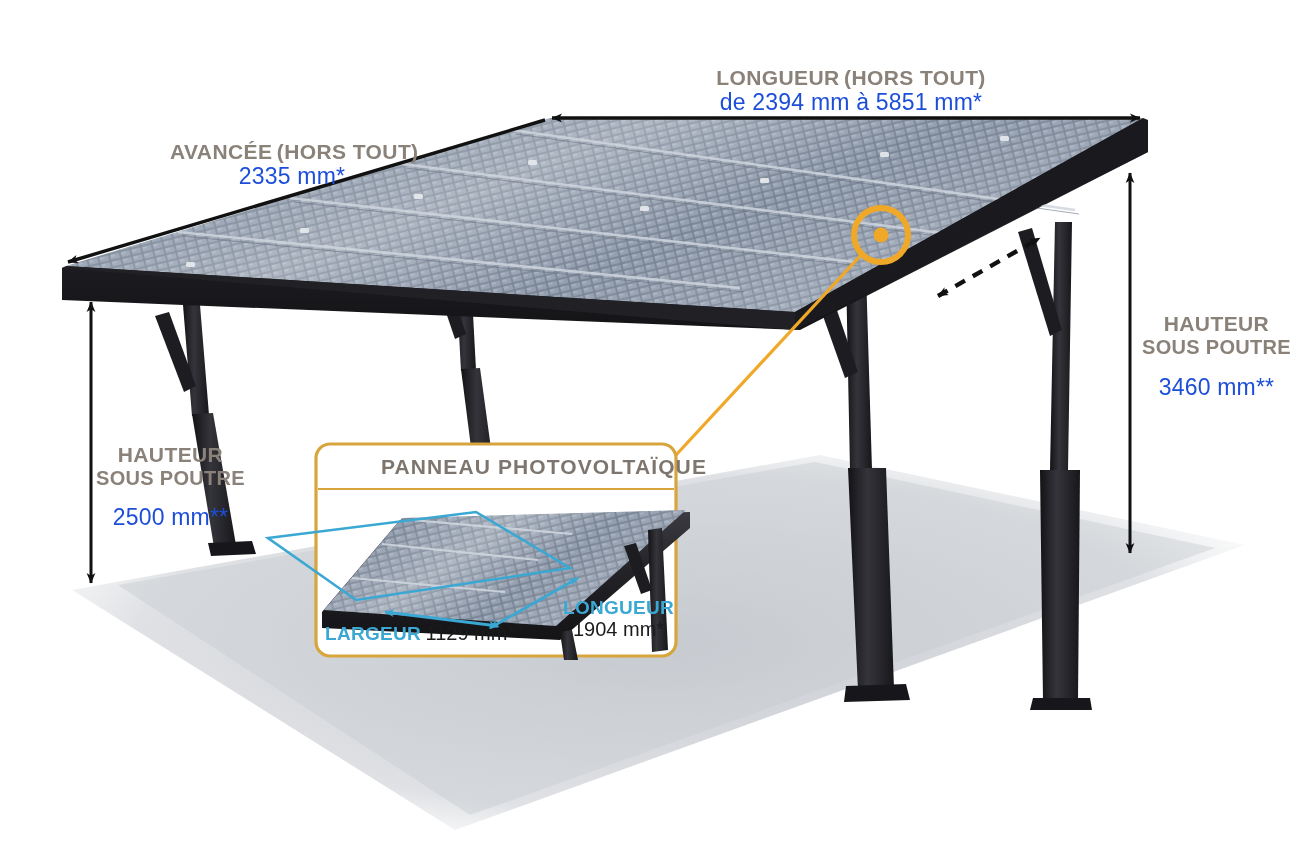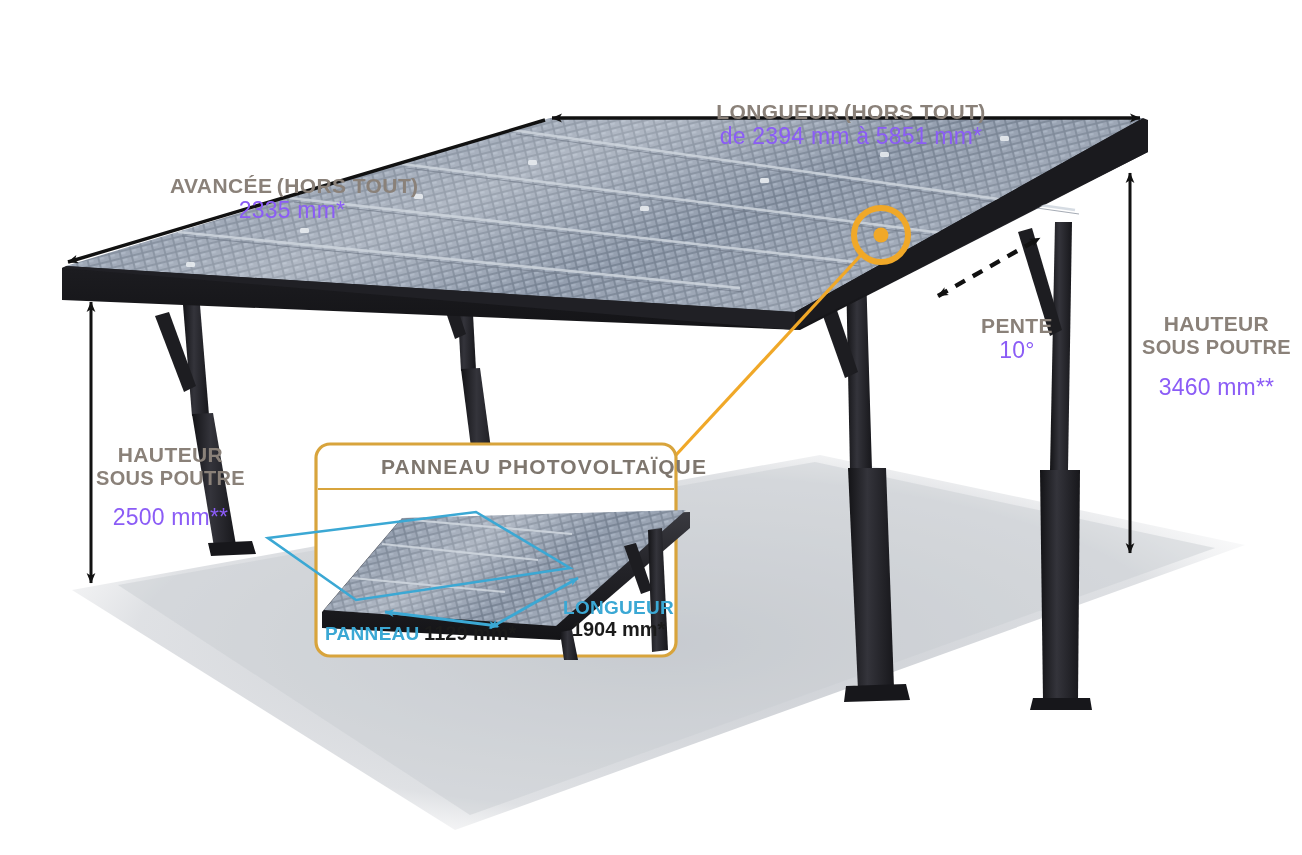--- a/index.html
+++ b/index.html
@@ -12,28 +12,28 @@
   #artwork{position:absolute;inset:0;width:1302px;height:855px;}
 
   
   .anno{position:absolute;line-height:1.12;white-space:nowrap;}
   .anno .cap{
     font-size:21px;letter-spacing:.4px;color:#8a8179;font-weight:700;
     font-stretch:condensed;
   }
   .anno .cap.sm{font-size:20px;letter-spacing:.3px;}
   .anno .val{
-    font-size:23px;color:#8b5cf6;font-weight:400;letter-spacing:.2px;
-  }
-  .anno.center{text-align:center;margin-top:34px;}
+    font-size:23px;color:#1d4ed8;font-weight:400;letter-spacing:.2px;
+  }
+  .anno.center{text-align:center;}
   .anno.left{text-align:center;}
 
   
   .blue-cap{color:#3ba8d4;font-weight:700;font-size:19px;letter-spacing:.3px;}
-  .blue-val{color:#1b1b1b;font-weight:700;font-size:20px;}
+  .blue-val{color:#1b1b1b;font-weight:400;font-size:20px;}
 
   
   .callout-title{
     position:absolute;color:#7e766e;font-weight:700;font-size:21px;
     letter-spacing:1.1px;white-space:nowrap;
   }
 </style>
 </head>
 <body>
 
@@ -204,41 +204,37 @@
          <span class="cap paren">(HORS TOUT)</span></div>
     <div class="val">de 2394 mm à 5851 mm*</div>
   </div>
 
   <div class="anno center" style="left:170px;top:140px;width:244px;">
     <div><span class="cap">AVANCÉE</span>
          <span class="cap paren">(HORS TOUT)</span></div>
     <div class="val">2335 mm*</div>
   </div>
 
-  <div class="anno center" style="left:965px;top:280px;width:104px;">
-    <div class="cap">PENTE</div>
-    <div class="val">10°</div>
-  </div>
 
   <div class="anno left" style="left:1142px;top:312px;">
     <div class="cap">HAUTEUR</div>
     <div class="cap sm">SOUS POUTRE</div>
     <div class="val" style="margin-top:17px;">3460 mm**</div>
   </div>
 
   <div class="anno left" style="left:96px;top:443px;">
     <div class="cap">HAUTEUR</div>
     <div class="cap sm">SOUS POUTRE</div>
     <div class="val" style="margin-top:16px;">2500 mm**</div>
   </div>
 
   <div class="callout-title" style="left:369px;top:455px;margin-left:12px;">PANNEAU PHOTOVOLTAÏQUE</div>
 
   <div class="anno left" style="left:325px;top:622px;">
-    <span class="blue-cap">PANNEAU</span>
+    <span class="blue-cap">LARGEUR</span>
     <span class="blue-val">1129 mm*</span>
   </div>
 
   <div class="anno left" style="left:563px;top:597px;">
     <div class="blue-cap">LONGUEUR</div>
     <div class="blue-val">1904 mm*</div>
   </div>
 
 </div>
 

